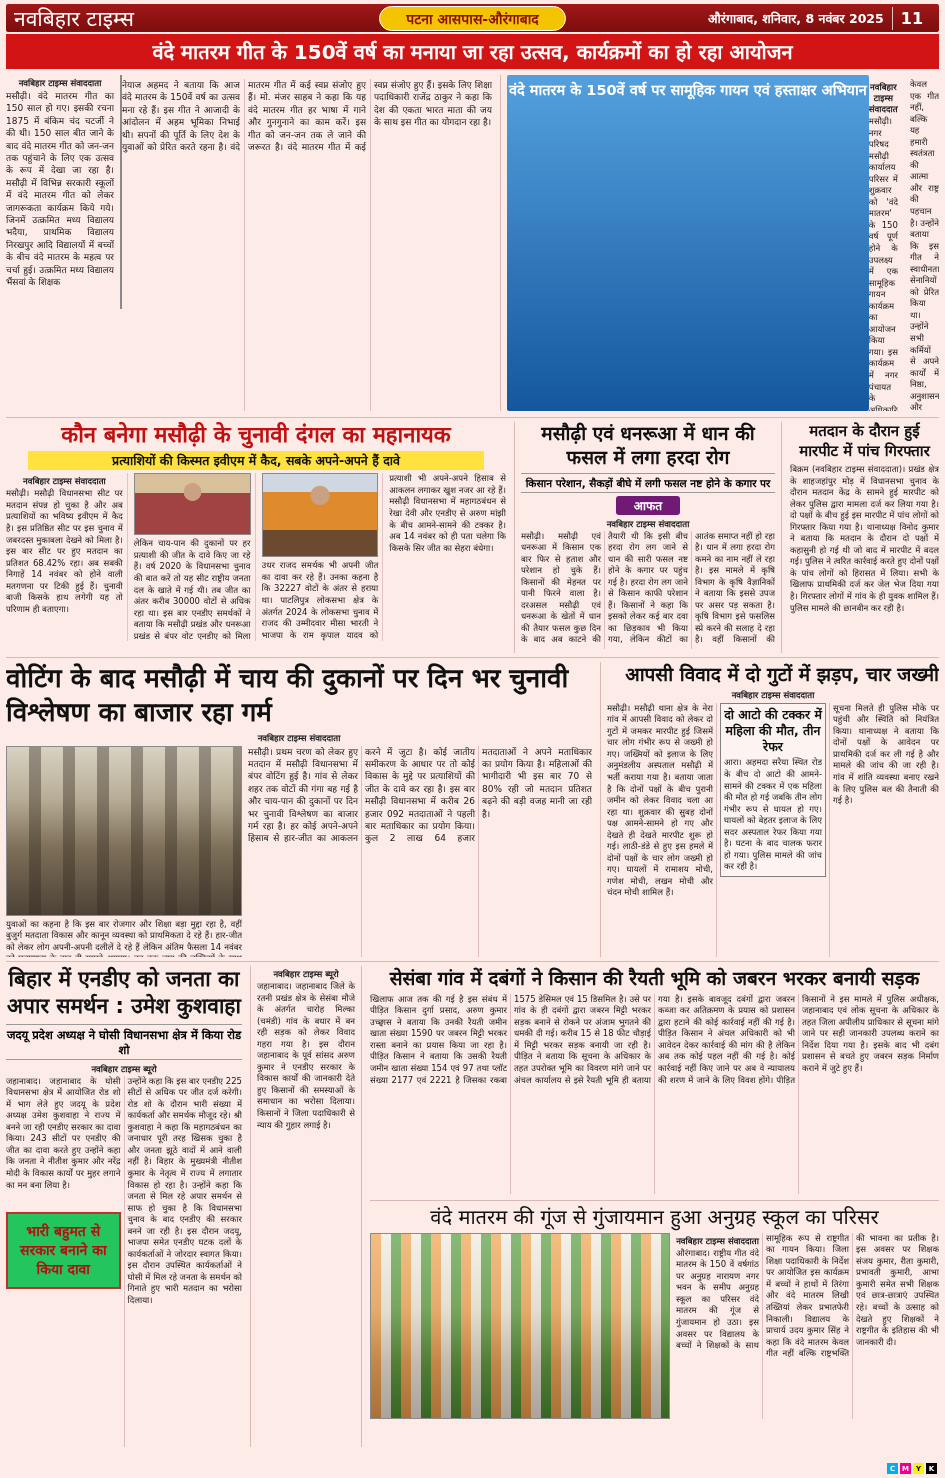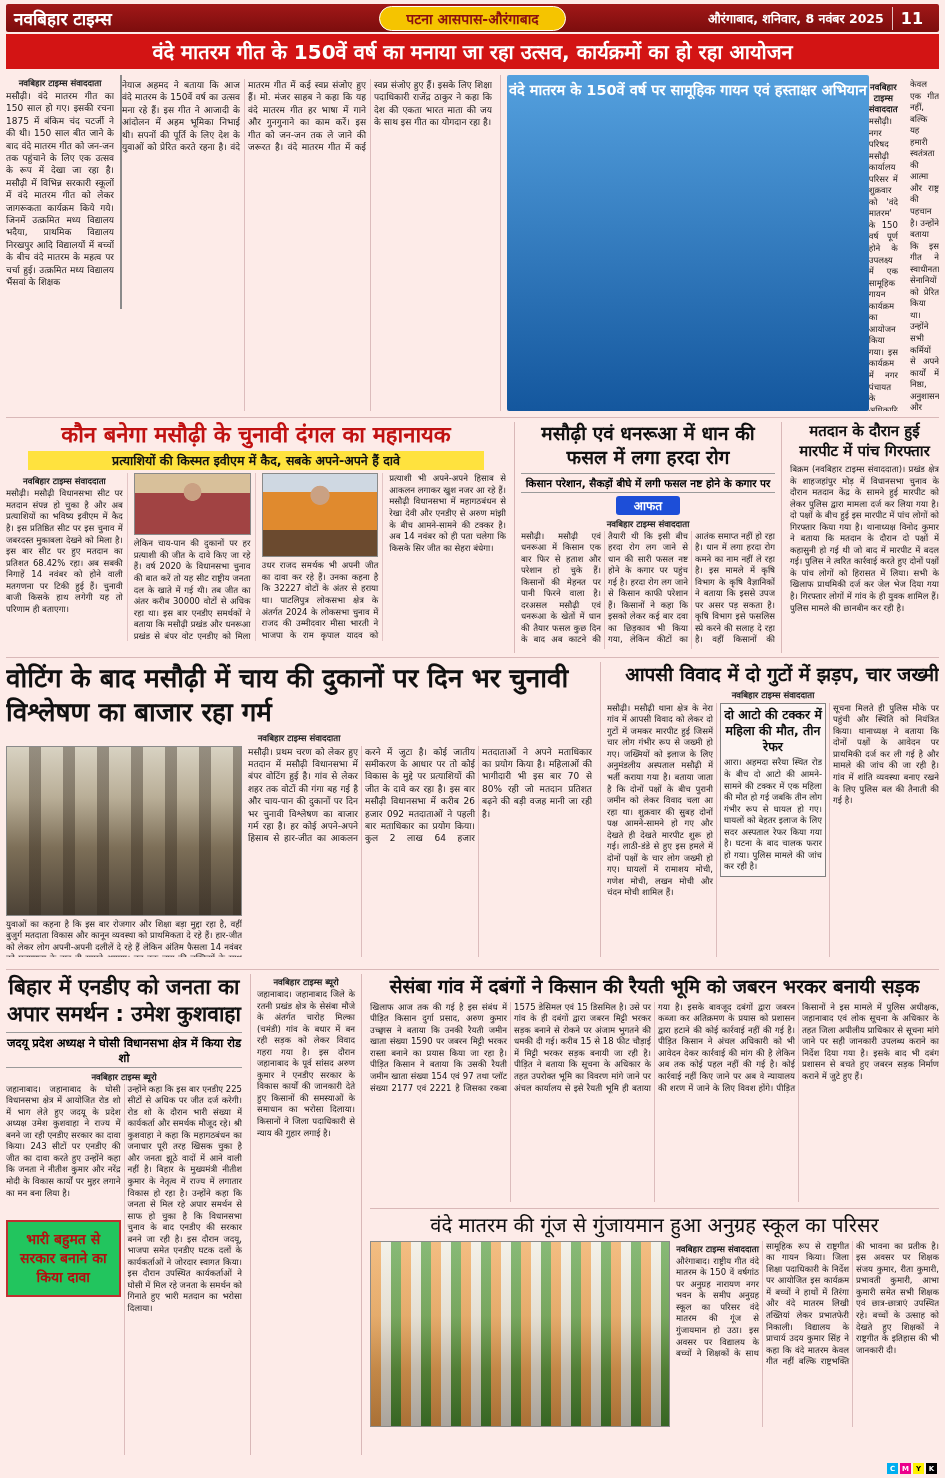--- a/index.html
+++ b/index.html
@@ -2,21 +2,21 @@
 <html lang="hi"><head>
 <meta charset="utf-8">
 <style>
   *{box-sizing:border-box;margin:0;padding:0}
   html,body{margin:0;background:#fff}
   body{width:945px;font-family:"DejaVu Sans","Liberation Sans",sans-serif}
   .page{width:945px;height:1478px;background:#fdebe8;padding:4px 6px;position:relative;overflow:hidden}
 
   
   .masthead{display:flex;align-items:center;background:linear-gradient(180deg,#a11818,#7c0d0d);color:#fff;height:28px;padding:0 8px;border-radius:2px}
-  .paper-name{font-weight:bold;font-size:17px;flex:1}
+  .paper-name{font-weight:normal;font-size:21px;flex:1}
   .edition-pill{background:#f5c400;color:#8a1010;font-weight:bold;font-size:14px;padding:2px 26px;border-radius:14px;border:1px solid #fff;white-space:nowrap}
   .masthead-right{flex:1;display:flex;justify-content:flex-end;align-items:center;gap:8px}
   .dateline{font-size:12.5px;font-weight:bold;white-space:nowrap}
   .page-number{font-size:16px;font-weight:bold;border-left:1px solid rgba(255,255,255,.75);padding:2px 8px}
 
   
   .lead-headline{color:#9e1212;text-align:center;font-size:40px;font-weight:800;line-height:1.25;margin:5px 0 3px}
   .strapline{background:#d31414;color:#fff;text-align:center;font-size:20px;font-weight:bold;padding:4px 0;margin:2px 0 6px}
 
   
@@ -52,28 +52,28 @@
   .m-headline{color:#c01111;font-size:22px;font-weight:800;text-align:center;line-height:1.2}
   .m-subhead{display:block;background:#ffe23e;font-weight:bold;font-size:12.5px;text-align:center;margin:3px 22px;padding:1px 0;color:#111}
   .m-cols{display:flex;gap:6px;margin-top:3px;height:168px;overflow:hidden}
   .m-col{flex:1;overflow:hidden;border-right:1px solid #e2c4c4;padding-right:4px}
   .m-col:last-child{border-right:none;padding-right:0}
   .photo-portrait-1{height:62px;margin-bottom:3px;background:radial-gradient(circle at 50% 30%,#caa183 12%,rgba(0,0,0,0) 13%),linear-gradient(180deg,#d8c09a 0 32%,#a14343 32% 100%)}
   .photo-portrait-2{height:84px;margin-bottom:3px;background:radial-gradient(circle at 50% 26%,#caa183 11%,rgba(0,0,0,0) 12%),linear-gradient(180deg,#cfd8e2 0 22%,#e08a2e 22% 68%,#6b4a2f 68% 100%)}
   .harda{width:268px;border-left:1px solid #d9b8b8;border-right:1px solid #d9b8b8;padding:0 6px;overflow:hidden}
   .h-headline{font-size:19px;font-weight:800;text-align:center;line-height:1.25;color:#111}
   .h-subhead{font-size:10.5px;font-weight:bold;text-align:center;margin:3px 0;border-top:1px solid #9a9a9a;border-bottom:1px solid #9a9a9a;padding:2px 0}
-  .h-badge{display:block;width:64px;margin:0 auto 3px;background:#1d4ed8;color:#fff;font-weight:bold;font-size:12px;text-align:center;border-radius:3px;padding:1px 0}
+  .h-badge{display:block;width:64px;margin:0 auto 3px;background:#701a75;color:#fff;font-weight:bold;font-size:12px;text-align:center;border-radius:3px;padding:1px 0}
   .h-body{columns:3;column-gap:7px;column-rule:1px solid #dcbcbc;height:118px;overflow:hidden}
   .giraftar{flex:1;overflow:hidden}
   .g-headline{font-size:15px;font-weight:800;text-align:center;line-height:1.3;color:#111}
   .g-body{margin-top:3px;height:186px;overflow:hidden}
 
   
-  .row3{height:300px;border-top:1px solid #d9b8b8;padding-top:4px;margin-bottom:12px}
+  .row3{height:300px;border-top:1px solid #d9b8b8;padding-top:4px;margin-bottom:4px}
   .chai{width:586px;overflow:hidden}
   .c-headline{font-size:26px;font-weight:800;line-height:1.3;color:#111}
   .c-row{display:flex;gap:6px;margin-top:3px;overflow:hidden}
   .c-left{width:236px;overflow:hidden}
   .photo-chai{height:170px;margin-bottom:3px;background:
     repeating-linear-gradient(90deg, rgba(0,0,0,0) 0 22px, rgba(50,40,30,.4) 22px 34px),
     linear-gradient(180deg,#d8d2c2 0%,#b9ae97 30%,#7d6f58 60%,#4c4236 100%)}
   .c-body{flex:1;columns:3;column-gap:7px;column-rule:1px solid #dcbcbc;height:218px;overflow:hidden}
   .jhadap{flex:1;border-left:1px solid #d9b8b8;padding-left:6px;overflow:hidden}
   .j-headline{font-size:19px;font-weight:800;text-align:right;line-height:1.3;color:#111}

